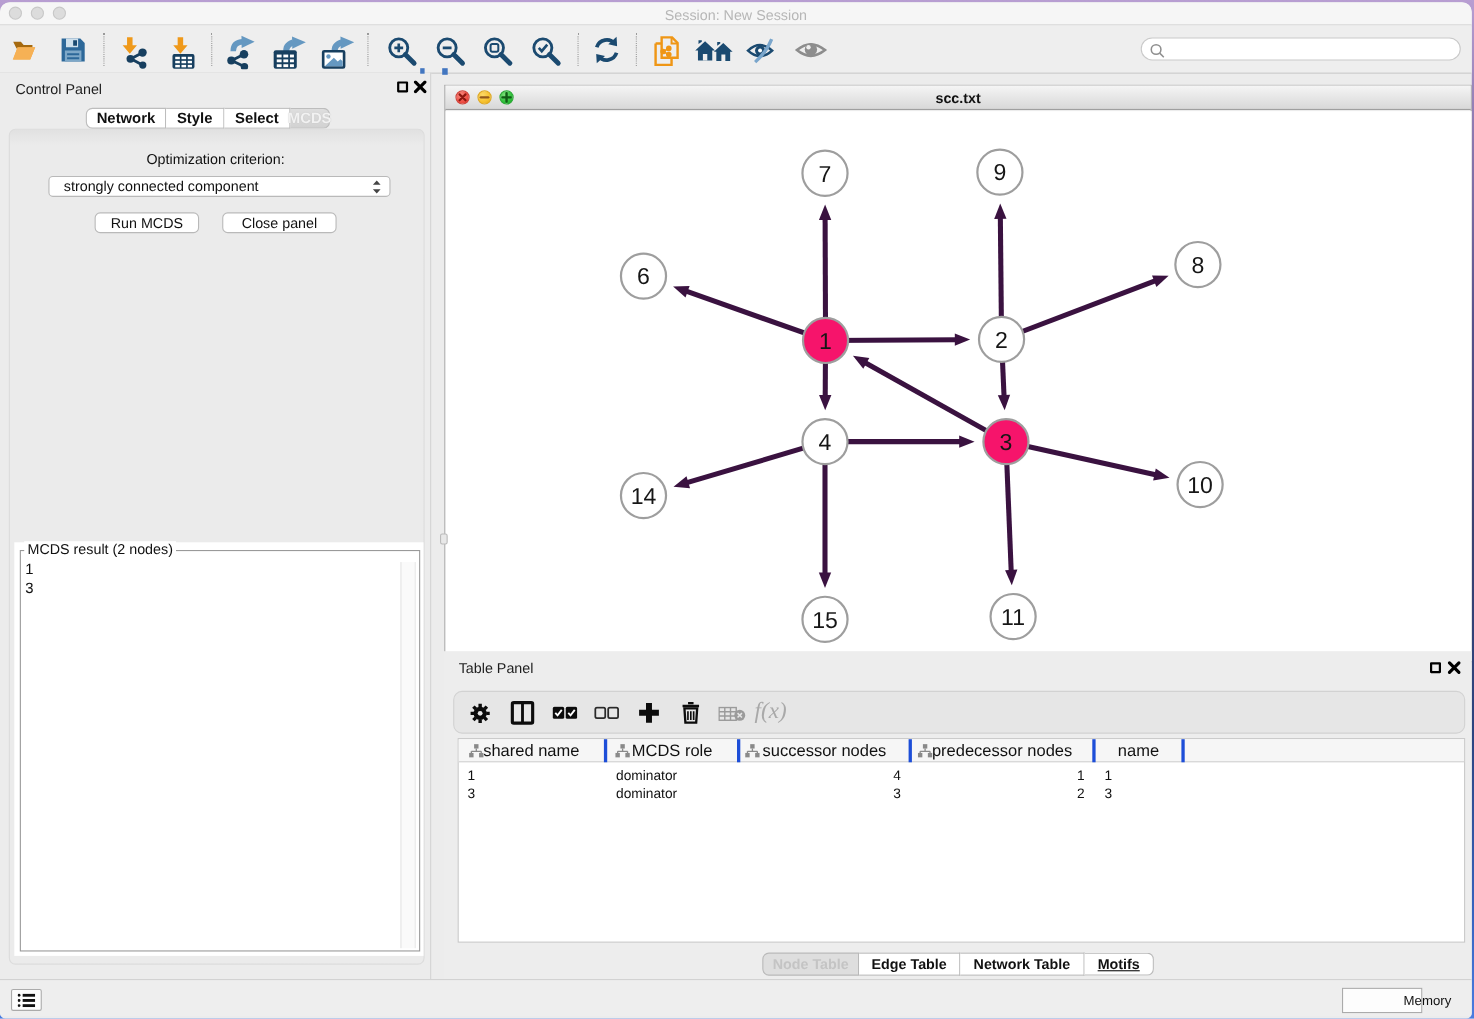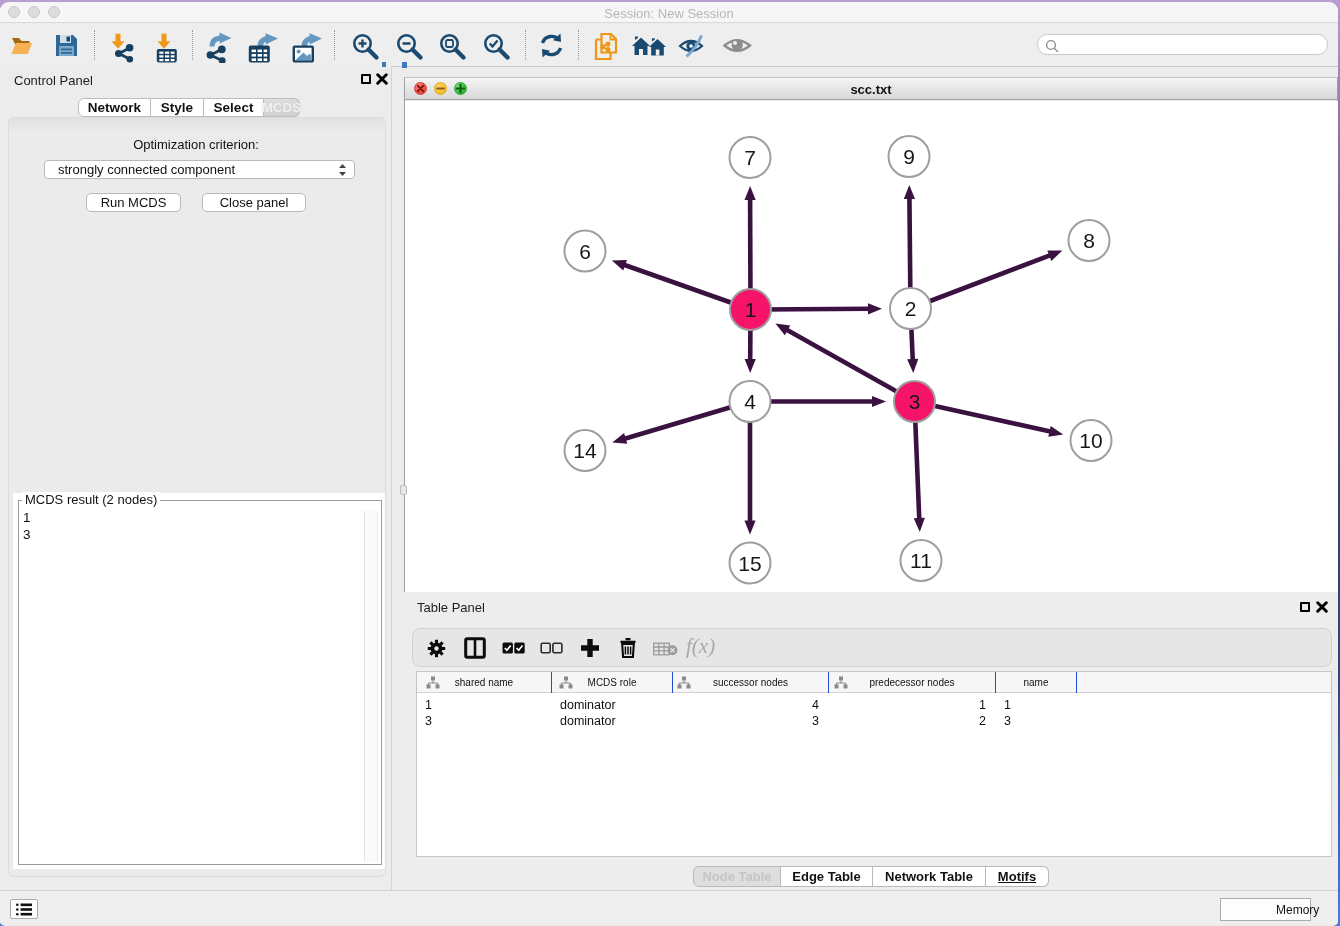--- a/index.html
+++ b/index.html
@@ -34,21 +34,21 @@
   
   #netwin { position:absolute; left:404px; top:63px; width:934px; height:525px; border:1px solid #9f9f9f; border-top:1px solid #c6c6c6;margin-top:12px; }
   #nettitle { position:absolute; left:0; top:0; width:100%; height:22px; background:linear-gradient(#f5f5f5,#d8d8d8); border-bottom:1px solid #9f9f9f; }
   #netcanvas { position:absolute; left:0; top:23px; width:933px; height:500px; background:#fff; }
   .light { position:absolute; top:4px; width:13px; height:13px; border-radius:50%; }
   
   #tpanel { position:absolute; left:403px; top:590px; width:935px; height:298px; background:#ededed; }
   #ttoolbar { position:absolute; left:9px; top:36px; width:920px; height:39px; background:#e6e6e6; border:1px solid #d2d2d2; border-radius:8px; }
   #ttable { position:absolute; left:13px; top:79px; width:916px; height:186px; background:#fff; border:1px solid #c6c6c6; }
   #thead { position:absolute; left:0; top:0; width:100%; height:21px; background:#f6f6f6; border-bottom:1px solid #d2d2d2; }
-  .th { position:absolute; top:0; height:21px; border-right:1px solid #1d4ed8; font-size:10px; color:#111;
+  .th { position:absolute; top:0; height:21px; border-right:3px solid #1d4ed8; font-size:15px; color:#111;
         display:flex; align-items:center; justify-content:center; }
   .cell { position:absolute; font-size:12.5px; color:#111; height:16px; line-height:16px; }
   .btab { height:21px; font-size:13px; font-weight:700; color:#111; background:#fff; border:1px solid #b9b9b9; border-left:none;
           display:flex; align-items:center; justify-content:center; }
   
   #statusbar { position:absolute; left:0; top:888px; width:100%; height:34px; background:#eeeeee; border-top:1px solid #d2d2d2; }
 </style>
 </head>
 <body>
 <div id="win">
@@ -441,18 +441,18 @@
         <g fill="#111">
           <rect x="0" y="0.5" width="2.6" height="2.6" rx="1.3"></rect>
             <rect x="4.6" y="0.5" width="11.4" height="2.6"></rect>
           <rect x="0" y="5.2" width="2.6" height="2.6" rx="1.3"></rect>
             <rect x="4.6" y="5.2" width="11.4" height="2.6"></rect>
           <rect x="0" y="9.9" width="2.6" height="2.6" rx="1.3"></rect>
             <rect x="4.6" y="9.9" width="11.4" height="2.6"></rect>
         </g>
       </svg>
     </div>
-    <div style="position:absolute;left:1220px;top:7px;width:91px;height:23px;background:#fdfdfd;border:1px solid #ababab;display:flex;align-items:center;padding-left:42px;">
+    <div style="position:absolute;left:1220px;top:7px;width:73px;height:23px;background:#fdfdfd;border:1px solid #ababab;display:flex;align-items:center;padding-left:42px;">
       <div style="width:13px;height:13px;border-radius:50%;background:#1d9a3c;margin-left:7px;"></div>
       <div style="font-size:12px;color:#111;margin-left:6px;">Memory</div>
     </div>
   </div>
 </div>
 
 </body></html>

